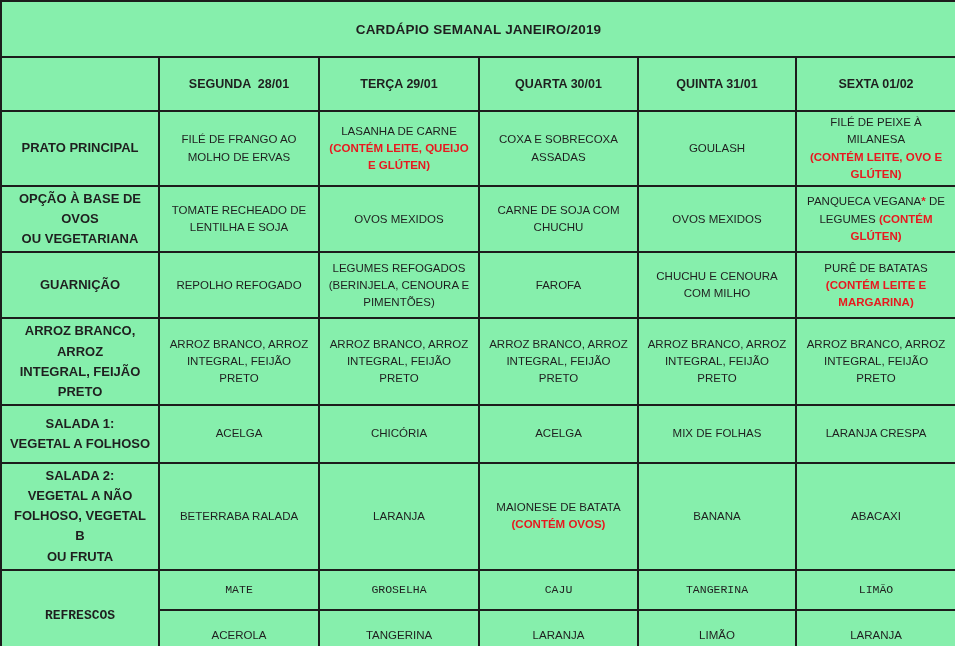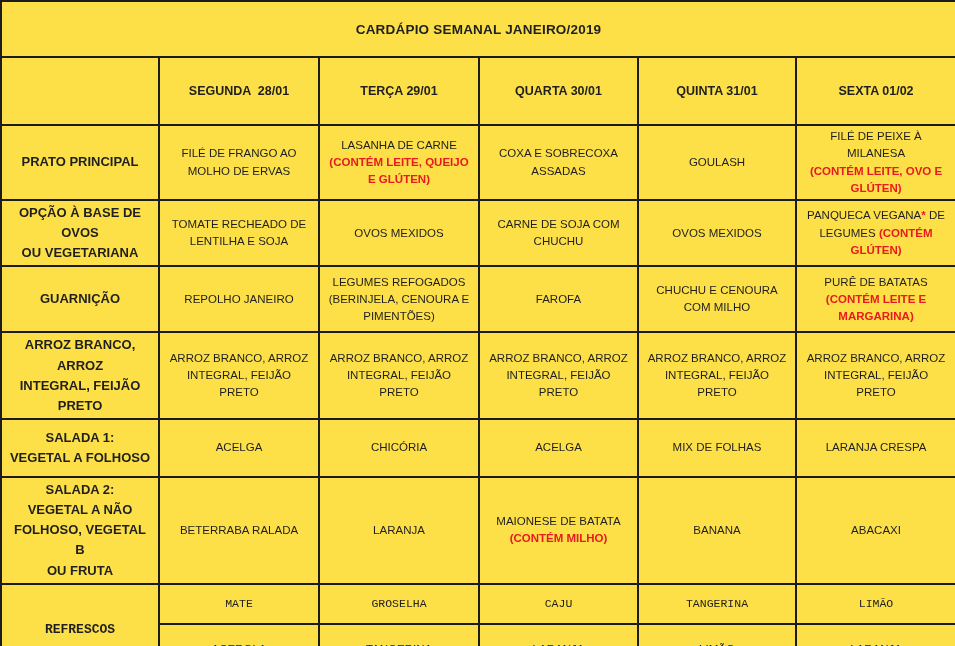--- a/index.html
+++ b/index.html
@@ -5,21 +5,21 @@
   html, body {
     margin: 0;
     padding: 0;
     background: #ffffff;
     font-family: "Liberation Sans", "DejaVu Sans", sans-serif;
     color: #1f1f1f;
   }
   #page {
     width: 955px;
     height: 646px;
-    background: #fde047;
+    background: #86efac;
     box-sizing: border-box;
   }
   table.menu {
     width: 955px;
     border-collapse: collapse;
     table-layout: fixed;
   }
   table.menu td {
     border: 2px solid #1c1c1c;
     text-align: center;
@@ -27,21 +27,21 @@
     padding: 2px 7px;
     box-sizing: border-box;
   }
   .title-row td {
     height: 56px;
     font-weight: bold;
     font-size: 13.5px;
     letter-spacing: 0.2px;
   }
   .header-row td {
-    height: 68px;
+    height: 54px;
     font-weight: bold;
     font-size: 12.5px;
     white-space: pre-wrap;
     margin-left: 37px;
   }
   td.row-label {
     font-weight: bold;
     font-size: 13px;
     white-space: pre-line;
     line-height: 1.55;
@@ -104,21 +104,21 @@
           <td class="row-label">OPÇÃO À BASE DE OVOS
 OU VEGETARIANA</td>
           <td class="menu-cell"><span>TOMATE RECHEADO DE LENTILHA E SOJA</span></td>
           <td class="menu-cell"><span>OVOS MEXIDOS</span></td>
           <td class="menu-cell"><span>CARNE DE SOJA COM CHUCHU</span></td>
           <td class="menu-cell"><span>OVOS MEXIDOS</span></td>
           <td class="menu-cell"><span>PANQUECA VEGANA</span><span class="red">*</span><span> DE LEGUMES </span><span class="red">(CONTÉM GLÚTEN)</span></td>
         </tr>
         <tr class="row-2">
           <td class="row-label">GUARNIÇÃO</td>
-          <td class="menu-cell"><span>REPOLHO JANEIRO</span></td>
+          <td class="menu-cell"><span>REPOLHO REFOGADO</span></td>
           <td class="menu-cell"><span>LEGUMES REFOGADOS (BERINJELA, CENOURA E PIMENTÕES)</span></td>
           <td class="menu-cell"><span>FAROFA</span></td>
           <td class="menu-cell"><span>CHUCHU E CENOURA COM MILHO</span></td>
           <td class="menu-cell"><span>PURÊ DE BATATAS</span><br><span class="red">(CONTÉM LEITE E MARGARINA)</span></td>
         </tr>
         <tr class="row-3">
           <td class="row-label">ARROZ BRANCO, ARROZ
 INTEGRAL, FEIJÃO PRETO</td>
           <td class="menu-cell"><span>ARROZ BRANCO, ARROZ INTEGRAL, FEIJÃO PRETO</span></td>
           <td class="menu-cell"><span>ARROZ BRANCO, ARROZ INTEGRAL, FEIJÃO PRETO</span></td>
@@ -135,21 +135,21 @@
           <td class="menu-cell"><span>MIX DE FOLHAS</span></td>
           <td class="menu-cell"><span>LARANJA CRESPA</span></td>
         </tr>
         <tr class="row-5">
           <td class="row-label">SALADA 2:
 VEGETAL A NÃO
 FOLHOSO, VEGETAL B
 OU FRUTA</td>
           <td class="menu-cell"><span>BETERRABA RALADA</span></td>
           <td class="menu-cell"><span>LARANJA</span></td>
-          <td class="menu-cell"><span>MAIONESE DE BATATA</span><br><span class="red">(CONTÉM MILHO)</span></td>
+          <td class="menu-cell"><span>MAIONESE DE BATATA</span><br><span class="red">(CONTÉM OVOS)</span></td>
           <td class="menu-cell"><span>BANANA</span></td>
           <td class="menu-cell"><span>ABACAXI</span></td>
         </tr>
         <tr class="row-6a">
           <td class="row-label" rowspan="2">REFRESCOS</td>
           <td class="menu-cell"><span>MATE</span></td>
           <td class="menu-cell"><span>GROSELHA</span></td>
           <td class="menu-cell"><span>CAJU</span></td>
           <td class="menu-cell"><span>TANGERINA</span></td>
           <td class="menu-cell"><span>LIMÃO</span></td>

